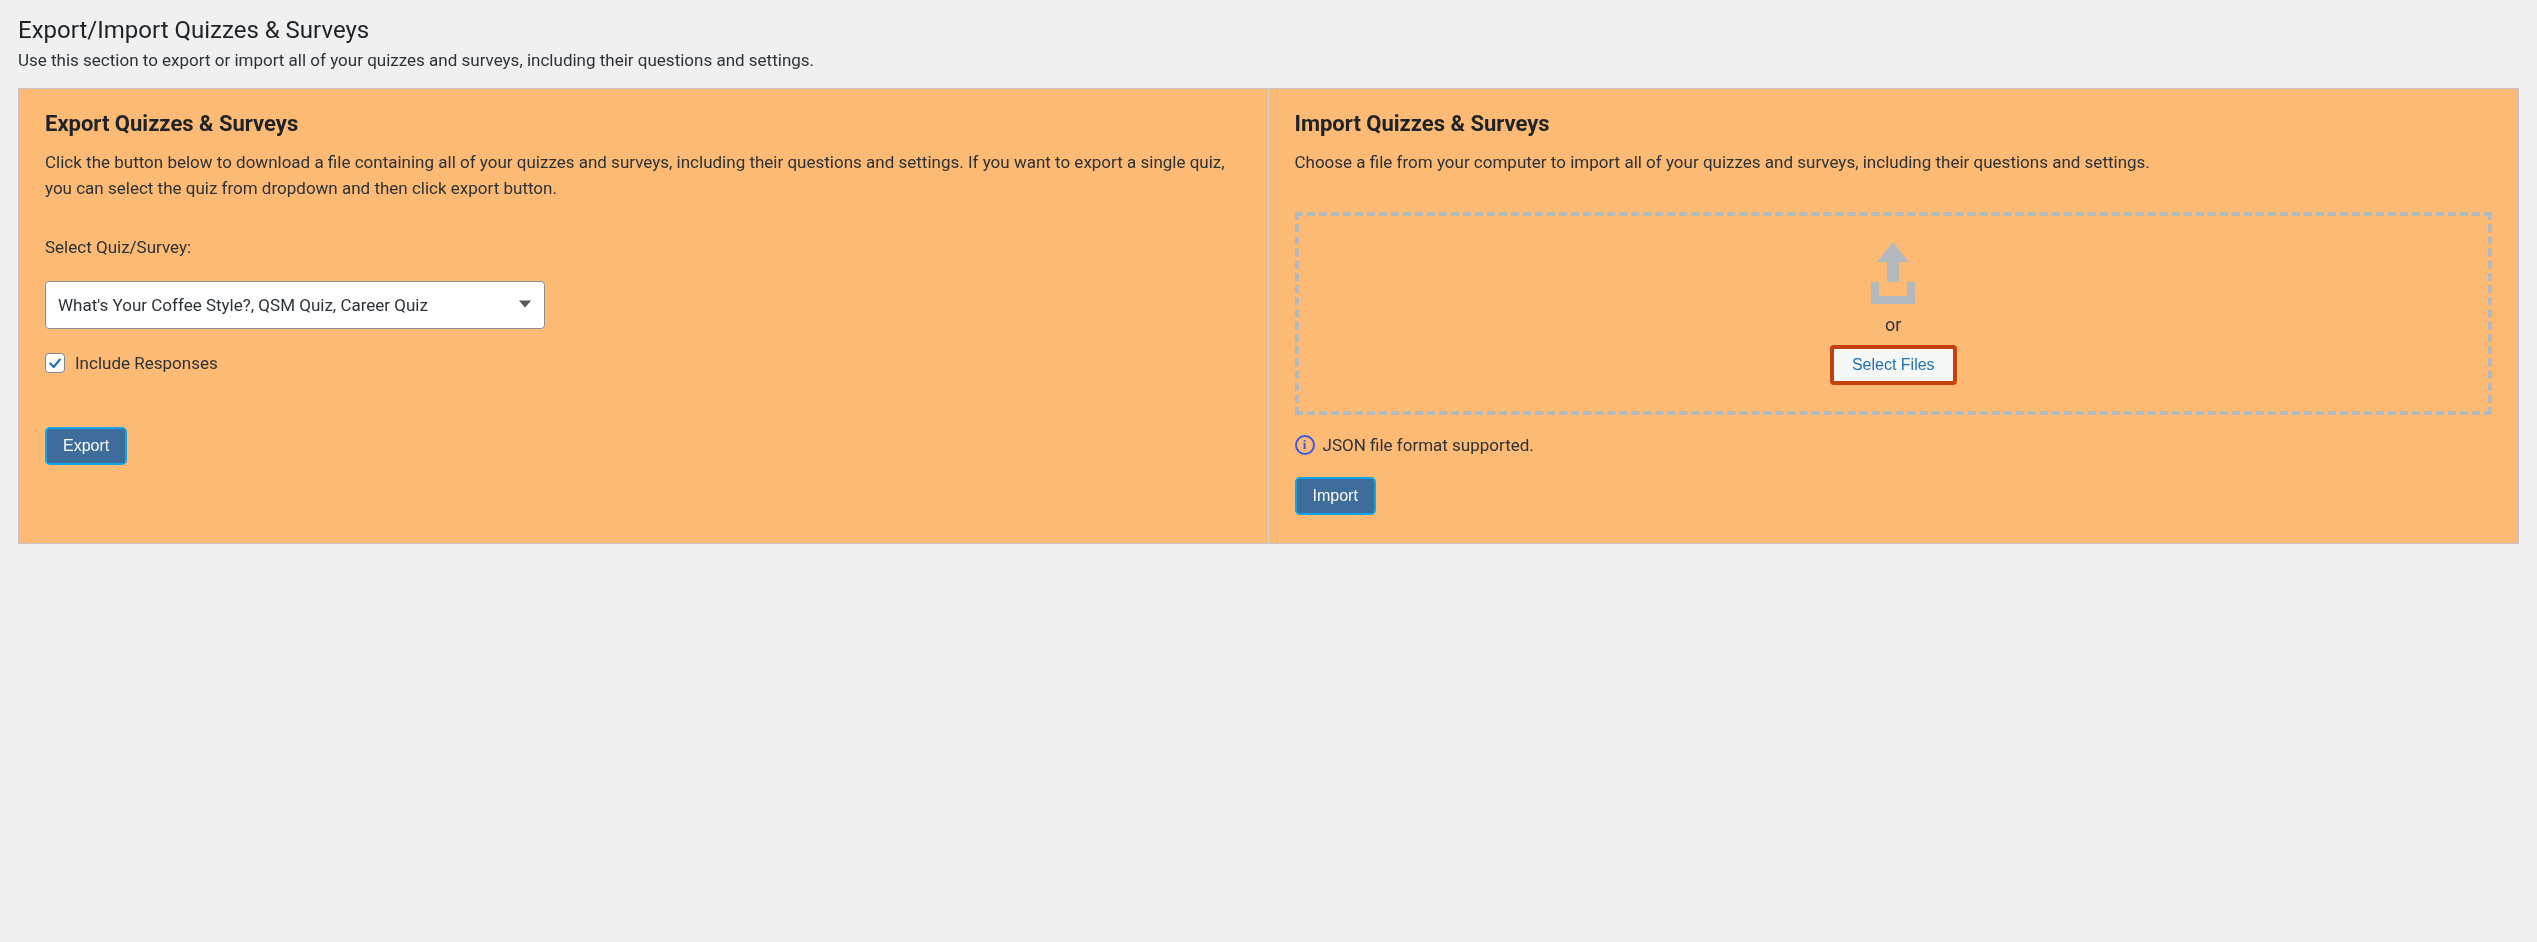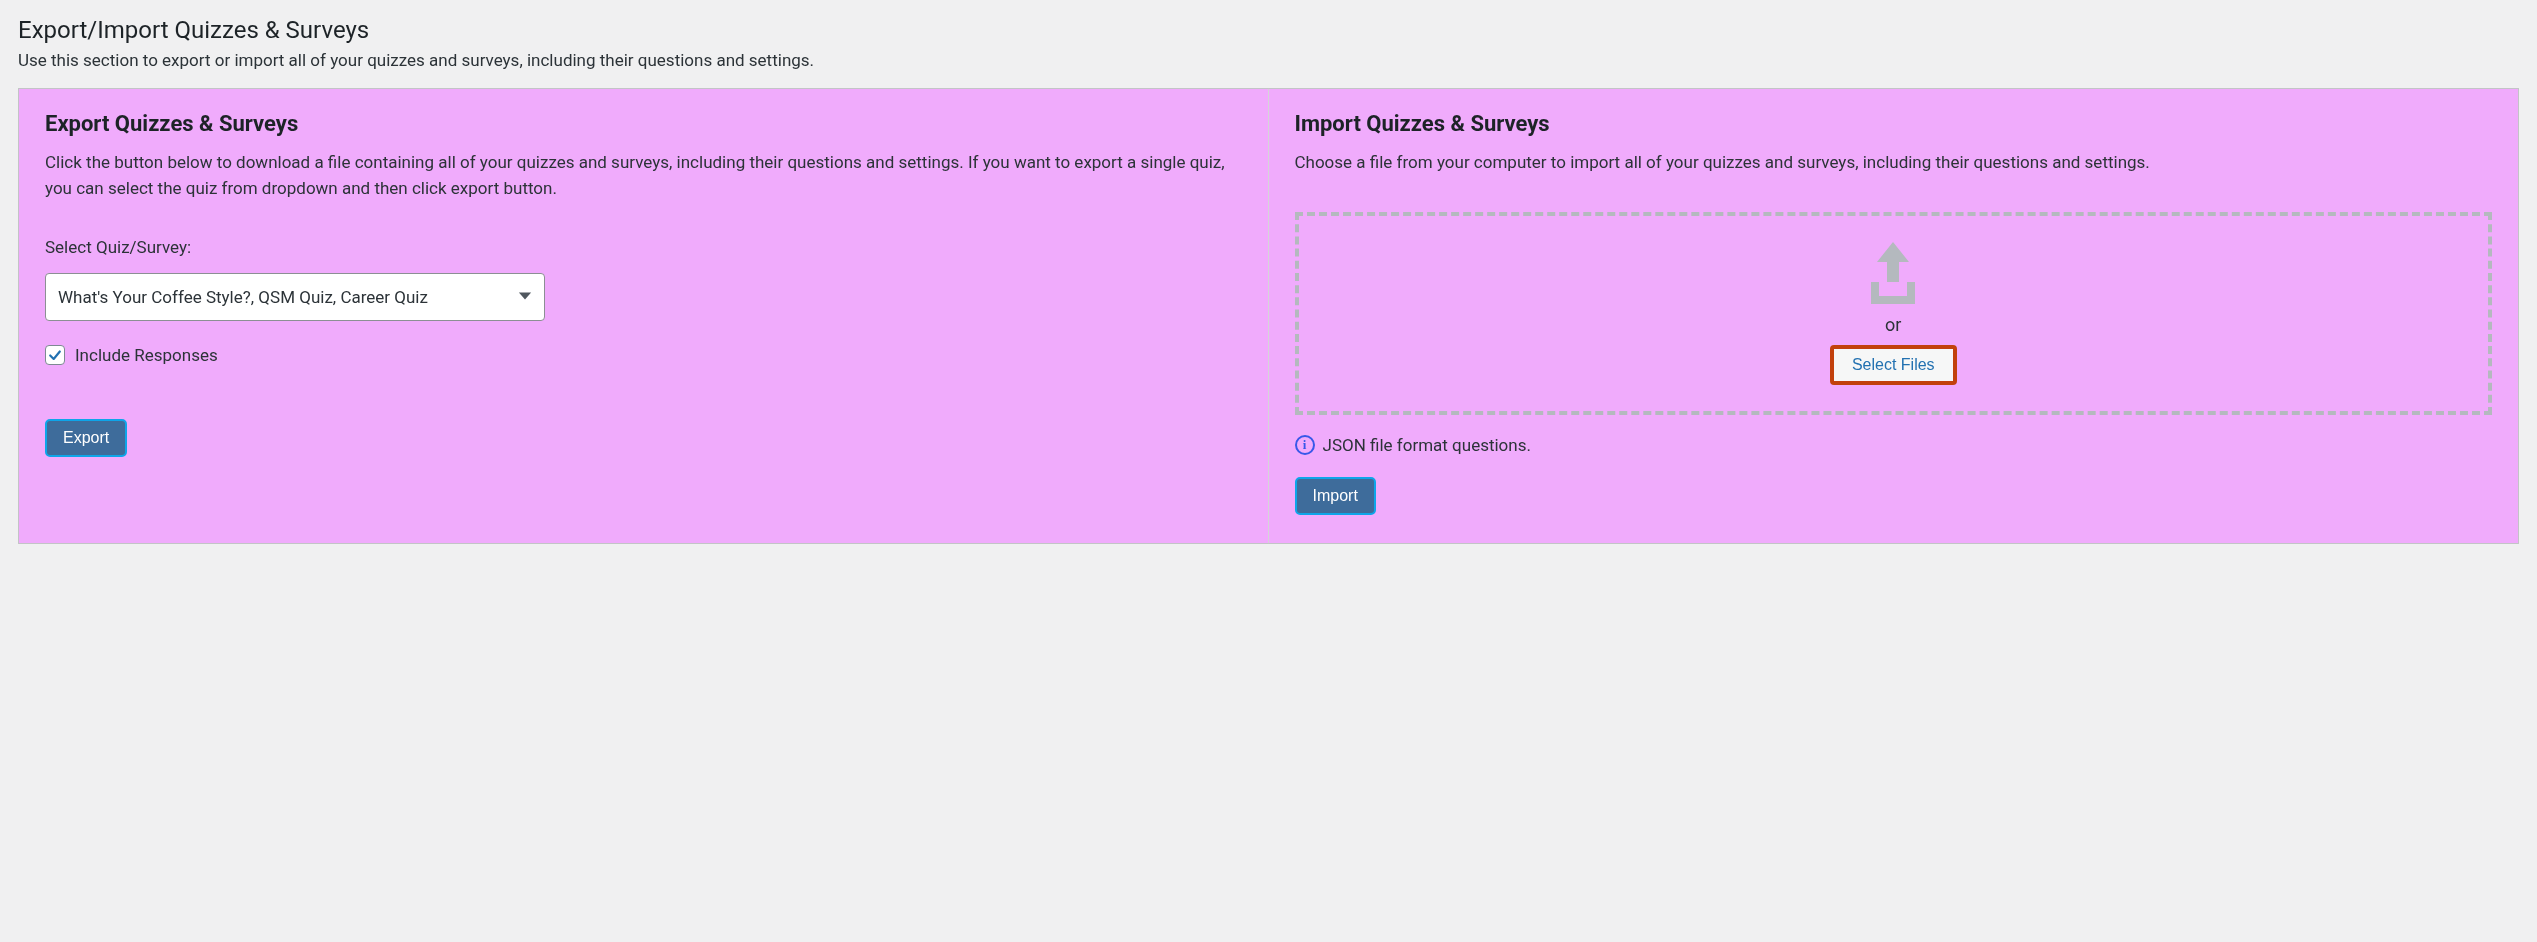--- a/index.html
+++ b/index.html
@@ -15,21 +15,21 @@
     font-weight: 400;
     color: #1d2327;
     margin-bottom: 6px;
   }
   .page-desc {
     font-size: 17px;
     color: #2c3338;
     margin-bottom: 18px;
   }
   .panel {
-    background: #f0abfc;
+    background: #fdba74;
     border: 1px solid #c3c4c7;
     display: flex;
   }
   .col {
     flex: 1 1 50%;
     padding: 22px 26px 28px 26px;
   }
   .col-left {
     border-right: 1px solid #d5d5d7;
   }
@@ -41,21 +41,21 @@
   }
   .section-desc {
     font-size: 17px;
     line-height: 1.5;
     color: #2c3338;
     margin-bottom: 36px;
   }
   .field-label {
     font-size: 17px;
     color: #2c3338;
-    margin-bottom: 16px;
+    margin-bottom: 24px;
   }
   .select-box {
     display: flex;
     align-items: center;
     justify-content: space-between;
     width: 500px;
     max-width: 100%;
     height: 48px;
     border: 1px solid #8c8f94;
     border-radius: 4px;
@@ -203,19 +203,19 @@
           <path d="M28 0 L44 20 L34 20 L34 40 L22 40 L22 20 L12 20 Z"></path>
           <path d="M6 40 L14 40 L14 54 L42 54 L42 40 L50 40 L50 62 L6 62 Z"></path>
         </svg>
       </span>
       <div class="drop-or">or</div>
       <button class="select-files-btn">Select Files</button>
     </div>
 
     <div class="info-row">
       <span class="info-icon">i</span>
-      <span class="info-text">JSON file format questions.</span>
+      <span class="info-text">JSON file format supported.</span>
     </div>
 
     <button class="btn-primary">Import</button>
   </div>
 
 </div>
 
 </body></html>

